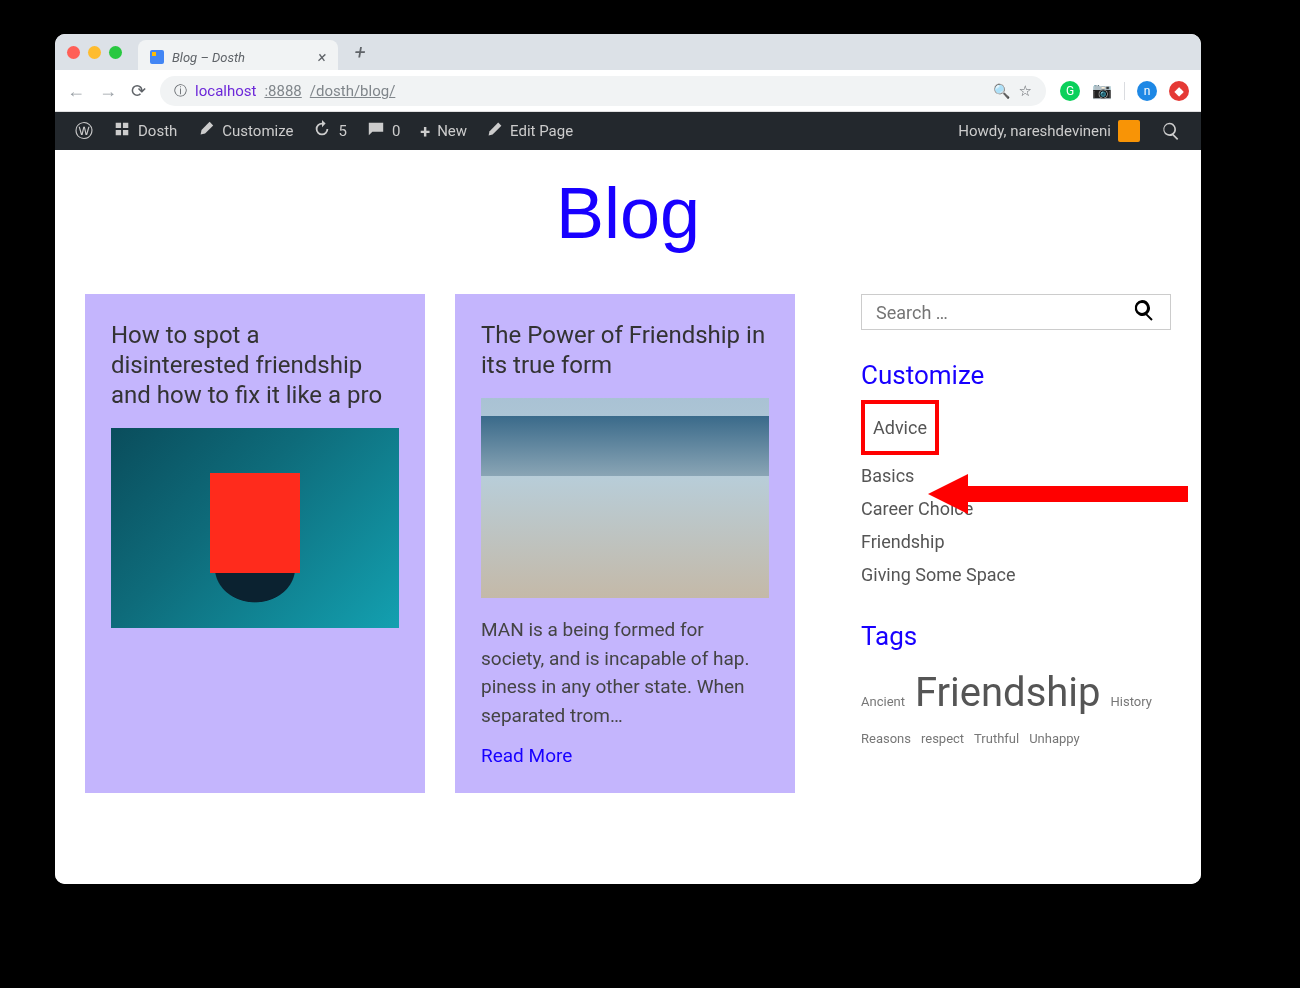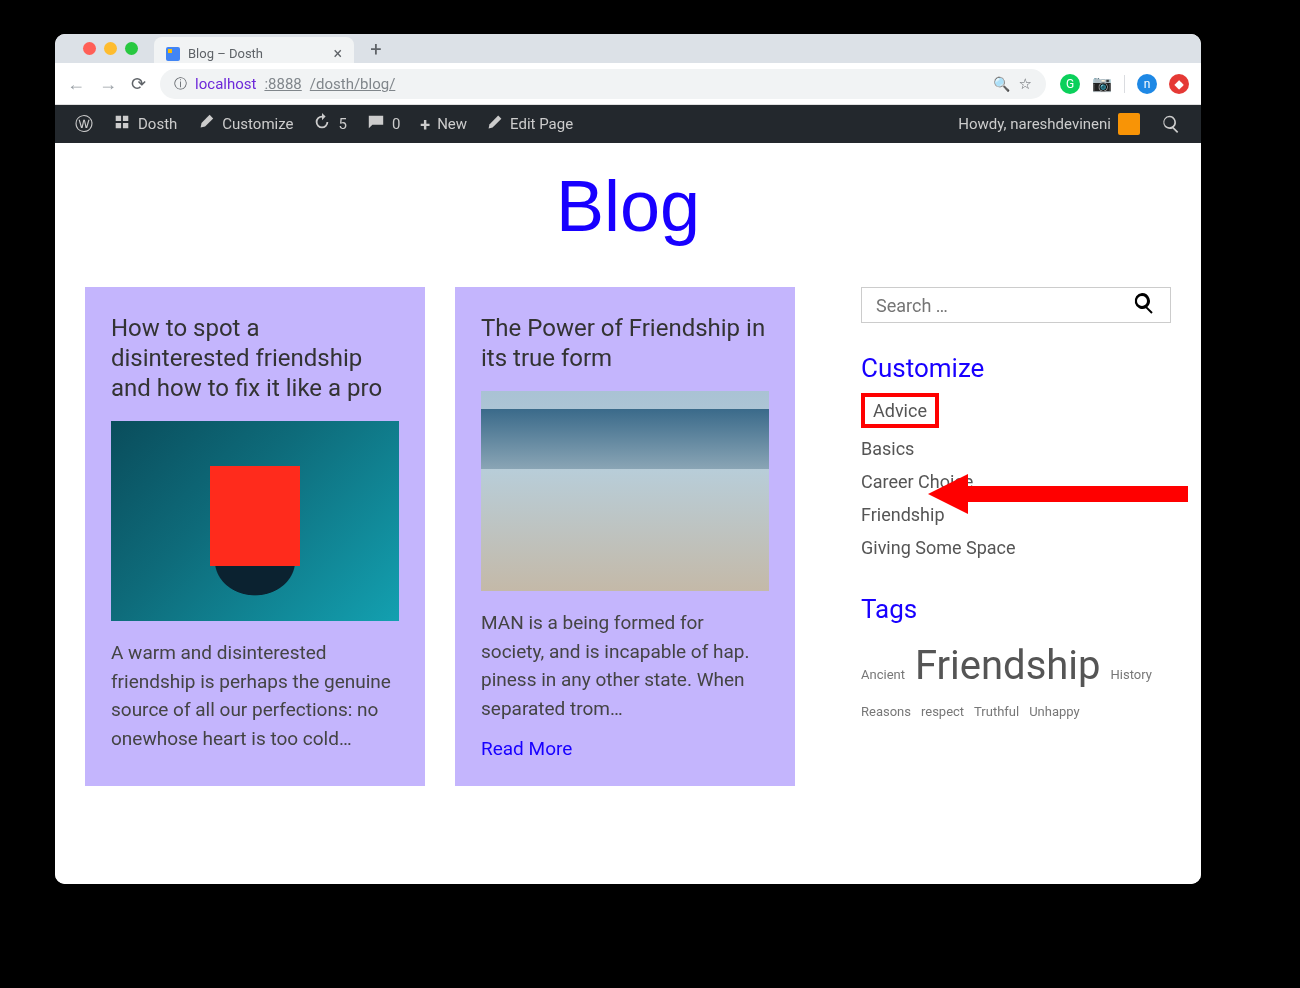--- a/index.html
+++ b/index.html
@@ -19,25 +19,26 @@
     height: 850px;
     background: #fff;
     border-radius: 10px;
     overflow: hidden;
     box-shadow: 0 10px 40px rgba(0,0,0,0.5);
     display: flex;
     flex-direction: column;
   }
   
   .tab-strip {
-    height: 29px;
+    height: 36px;
     background: #dce1e7;
     display: flex;
     align-items: center;
-    padding-left: 28px;
+    padding-left: 12px;
+    font-style: italic;
   }
   .traffic-lights { display: flex; gap: 8px; margin-right: 16px; }
   .tl { width: 13px; height: 13px; border-radius: 50%; }
   .tl.red { background: #ff5f57; }
   .tl.yellow { background: #febc2e; }
   .tl.green { background: #28c840; }
   .tab {
     background: #f1f3f4;
     height: 34px;
     margin-top: 10px;
@@ -218,21 +219,21 @@
     margin-bottom:10px;
   }
   .cat-list { list-style:none; margin-bottom:30px; }
   .cat-list li {
     font-size:18px;
     color:#555;
     padding:6px 0;
   }
   .cat-list li.highlighted {
     border:4px solid #ff0000;
-    padding:3px 8px;
+    padding:13px 8px;
     display:inline-block;
     margin-bottom:4px;
   }
   .tag-cloud {
     line-height:1.6;
   }
   .tag-cloud .tag-sm { font-size:13px; color:#777; margin-right:6px; }
   .tag-cloud .tag-lg { font-size:40px; color:#555; margin-right:6px; }
   
   .arrow-annot {
@@ -349,21 +350,20 @@
 
   <div class="viewport">
     <h1 class="page-title">Blog</h1>
 
     <div class="content-area">
       <div class="posts-grid">
 
         <article class="post-card">
           <h2 class="post-title">How to spot a disinterested friendship and how to fix it like a pro</h2>
           <div class="post-thumb thumb1"></div>
-          <p class="post-excerpt">A warm and disinterested friendship is perhaps the genuine source of all our perfections: no onewhose heart is too cold…</p>
         </article>
 
         <article class="post-card">
           <h2 class="post-title">The Power of Friendship in its true form</h2>
           <div class="post-thumb thumb2"></div>
           <p class="post-excerpt">MAN is a being formed for society, and is incapable of hap. piness in any other state. When separated trom…</p>
           <a class="read-more">Read More</a>
         </article>
 
       </div>

